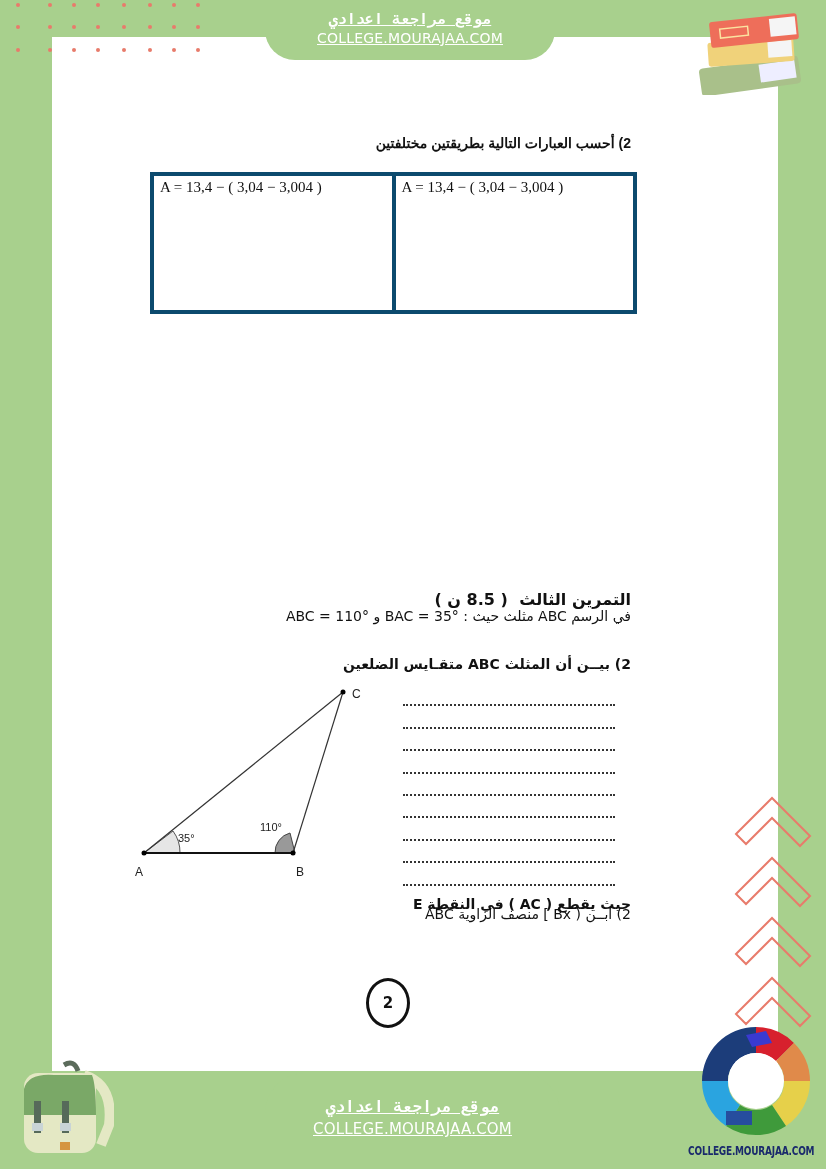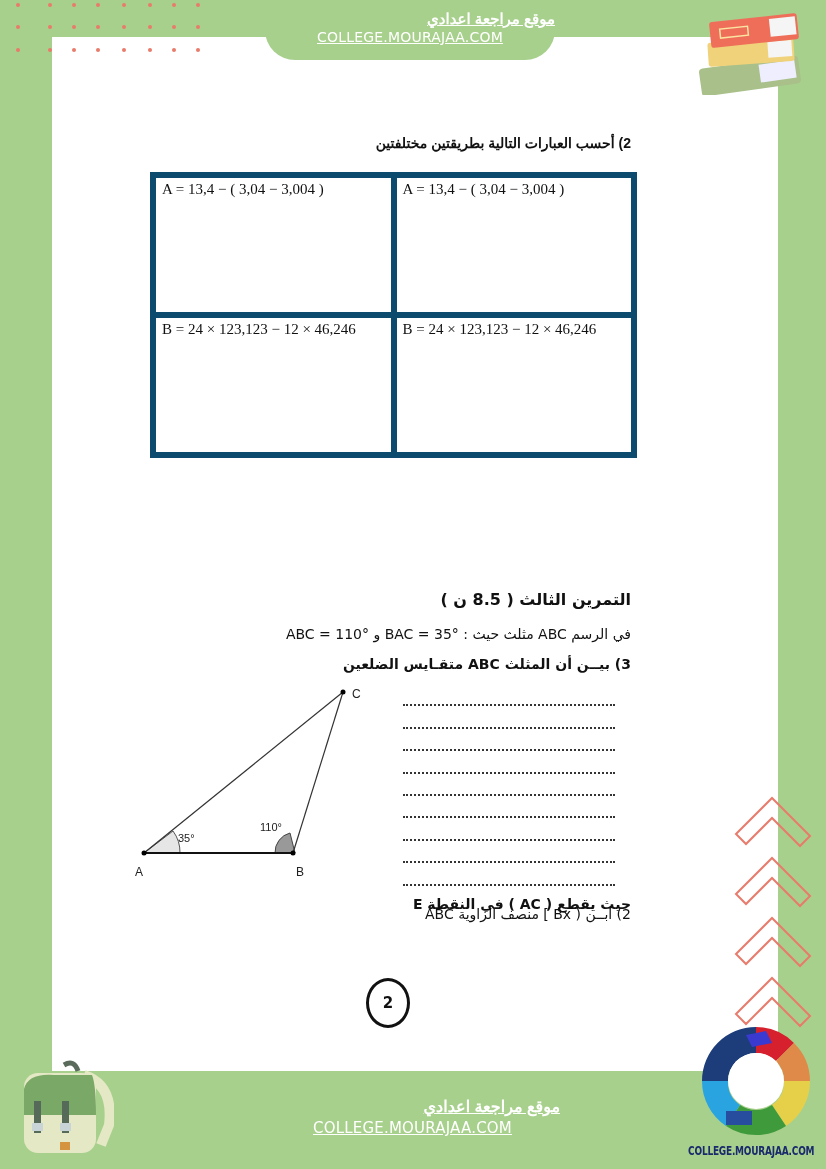--- a/index.html
+++ b/index.html
@@ -3,29 +3,29 @@
 <meta charset="utf-8">
 <style>
   html, body { margin:0; padding:0; }
   body { width:826px; height:1169px; position:relative; overflow:hidden; background:#ffffff; font-family:"Liberation Serif", serif; color:#111; }
   .frame-left { position:absolute; left:0; top:0; width:52px; height:1169px; background:#a8d08d; }
   .frame-right { position:absolute; right:0; top:0; width:48px; height:1169px; background:#a8d08d; }
   .frame-top { position:absolute; left:0; top:0; width:826px; height:37px; background:#a8d08d; }
   .frame-bottom { position:absolute; left:0; bottom:0; width:826px; height:98px; background:#a8d08d; }
   .header-tab { position:absolute; left:265px; top:0; width:290px; height:60px; background:#a8d08d; border-radius:0 0 30px 30px; text-align:center; color:#fff; }
   .footer-tab { position:absolute; left:265px; top:1073px; width:295px; height:100px; background:#a8d08d; border-radius:40px 40px 0 0; text-align:center; color:#fff; }
-  .brand-ar { font-family:Liberation Sans, sans-serif; font-size:15px; font-weight:bold; text-decoration:underline; display:block; margin-top:10px; direction:rtl;text-align:right; }
+  .brand-ar { font-family:Liberation Mono, monospace; font-size:15px; font-weight:bold; text-decoration:underline; display:block; margin-top:10px; direction:rtl; }
   .brand-en { font-family:"DejaVu Sans", sans-serif; font-size:14px; text-decoration:underline; display:block; margin-top:1px; letter-spacing:0.2px; }
   .footer-tab .brand-ar { margin-top:24px; font-size:16px; }
   .footer-tab .brand-en { font-size:15px; margin-top:3px; }
   .dots { position:absolute; left:0; top:0; }
   .dot { position:absolute; width:4px; height:4px; border-radius:50%; background:#e87b6b; }
   .q-title { position:absolute; top:135px; right:195px; font-size:14px; font-weight:bold; direction:rtl; font-family:Liberation Sans, sans-serif; }
   table.calc { position:absolute; left:150px; top:172px; width:487px; border-collapse:collapse; }
-  table.calc td { border:6px solid #0c4a6e; width:50%; height:128px; vertical-align:top; padding:3px 6px; font-size:15px; font-family:"Liberation Serif", serif; }
+  table.calc td { border:4px solid #0c4a6e; width:50%; height:128px; vertical-align:top; padding:3px 6px; font-size:15px; font-family:"Liberation Serif", serif; }
   .ex3-title { position:absolute; top:590px; right:195px; font-size:16px; font-weight:bold; direction:rtl; font-family:"DejaVu Sans", sans-serif; }
   .ex3-title .u { }
   .ex3-line { position:absolute; right:195px; direction:rtl; font-size:14px; font-family:"DejaVu Sans", sans-serif; white-space:nowrap; }
   .dotlines { position:absolute; left:403px; top:684px; width:212px; }
   .dotline { height:22.4px; border-bottom:2px dotted #333; box-sizing:border-box; }
   .page-num { position:absolute; left:366px; top:978px; width:38px; height:44px; border:3px solid #111; border-radius:50%; text-align:center; line-height:44px; font-weight:bold; font-size:15px; font-family:"DejaVu Sans", sans-serif; }
   .logo-text { position:absolute; right:12px; top:1144px; color:#1a2a6c; font-weight:bold; font-size:12px; font-family:"DejaVu Sans", sans-serif; transform:scaleX(0.75); transform-origin:right; letter-spacing:-0.3px; }
 </style>
 </head>
 <body>
@@ -78,33 +78,29 @@
 </svg>
 
 <div class="q-title">2) أحسب العبارات التالية بطريقتين مختلفتين</div>
 
 <table class="calc">
   <tbody>
       <tr>
     <td>A = 13,4 − ( 3,04 − 3,004 )</td>
     <td>A = 13,4 − ( 3,04 − 3,004 )</td>
   </tr>
-  <tr>
-    <td>B = 24 × 123,123 − 12 × 46,246</td>
-    <td>B = 24 × 123,123 − 12 × 46,246</td>
-  </tr>
 </tbody>
   </table>
 
 <div class="ex3-title">
   <span class="u">التمرين الثالث</span>
-  <span style="margin-right:0">( 8.5 ن )</span>
+  <span style="margin-right:6px">( 8.5 ن )</span>
 </div>
-<div class="ex3-line" style="top:626px">في الرسم ABC مثلث حيث : BAC = 35°  و  ABC = 110°</div>
-<div class="ex3-line" style="top:656px;font-weight:bold">3) بيــن أن المثلث ABC متقـايس الضلعين</div>
+<div class="ex3-line" style="top:608px">في الرسم ABC مثلث حيث : BAC = 35°  و  ABC = 110°</div>
+<div class="ex3-line" style="top:656px;font-weight:bold">2) بيــن أن المثلث ABC متقـايس الضلعين</div>
 
 <svg style="position:absolute;left:130px;top:680px" width="250" height="200" viewBox="0 0 250 200">
   <path d="M 14 173 L 50 173 A 36 36 0 0 0 43 151 Z" fill="#e6e6e6" stroke="#555" stroke-width="1"></path>
   <path d="M 145 173 L 165 173 L 160 153 A 20 20 0 0 0 145 173 Z" fill="#999" stroke="#444" stroke-width="1"></path>
   <line x1="14" y1="173" x2="163" y2="173" stroke="#111" stroke-width="2"></line>
   <line x1="14" y1="173" x2="213" y2="12" stroke="#333" stroke-width="1.2"></line>
   <line x1="163" y1="173" x2="213" y2="12" stroke="#333" stroke-width="1.2"></line>
   <circle cx="14" cy="173" r="2.5" fill="#000"></circle>
   <circle cx="163" cy="173" r="2.5" fill="#000"></circle>
   <circle cx="213" cy="12" r="2.5" fill="#000"></circle>

